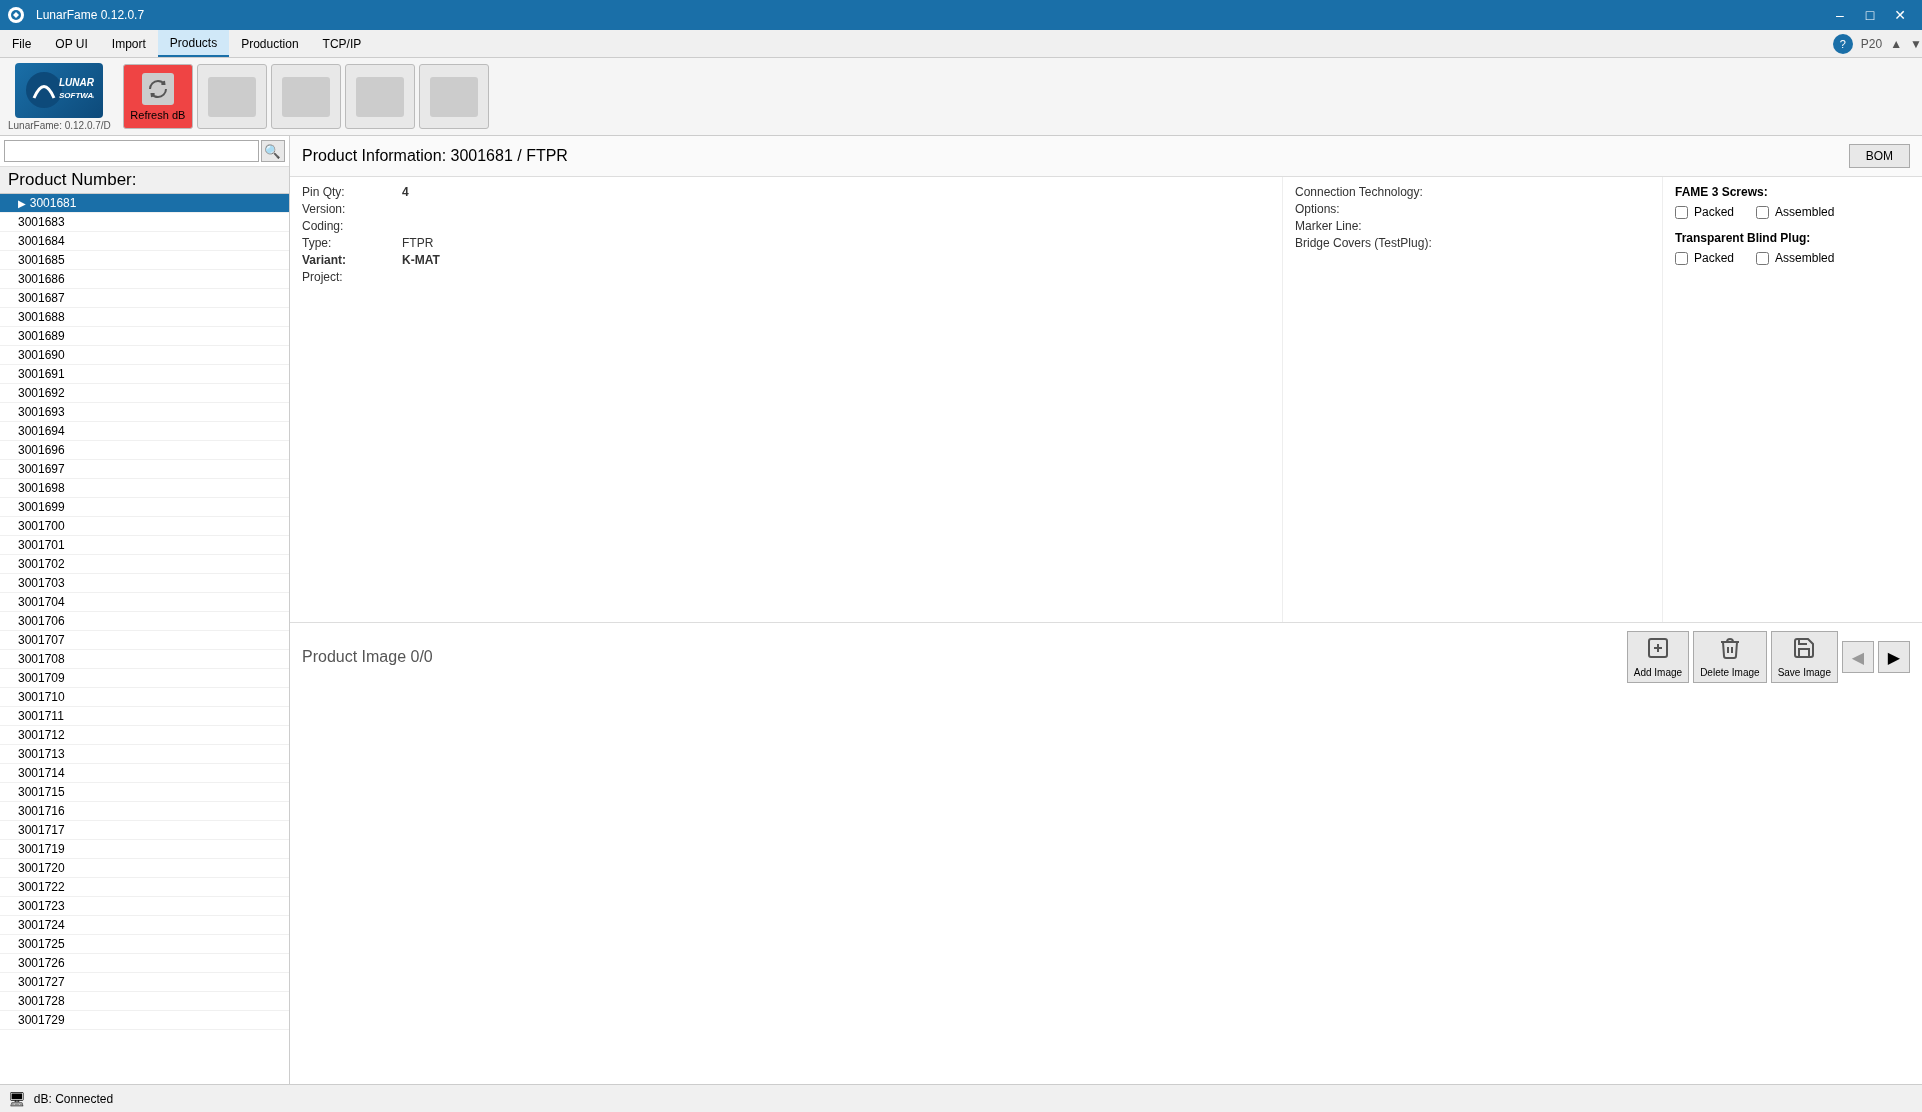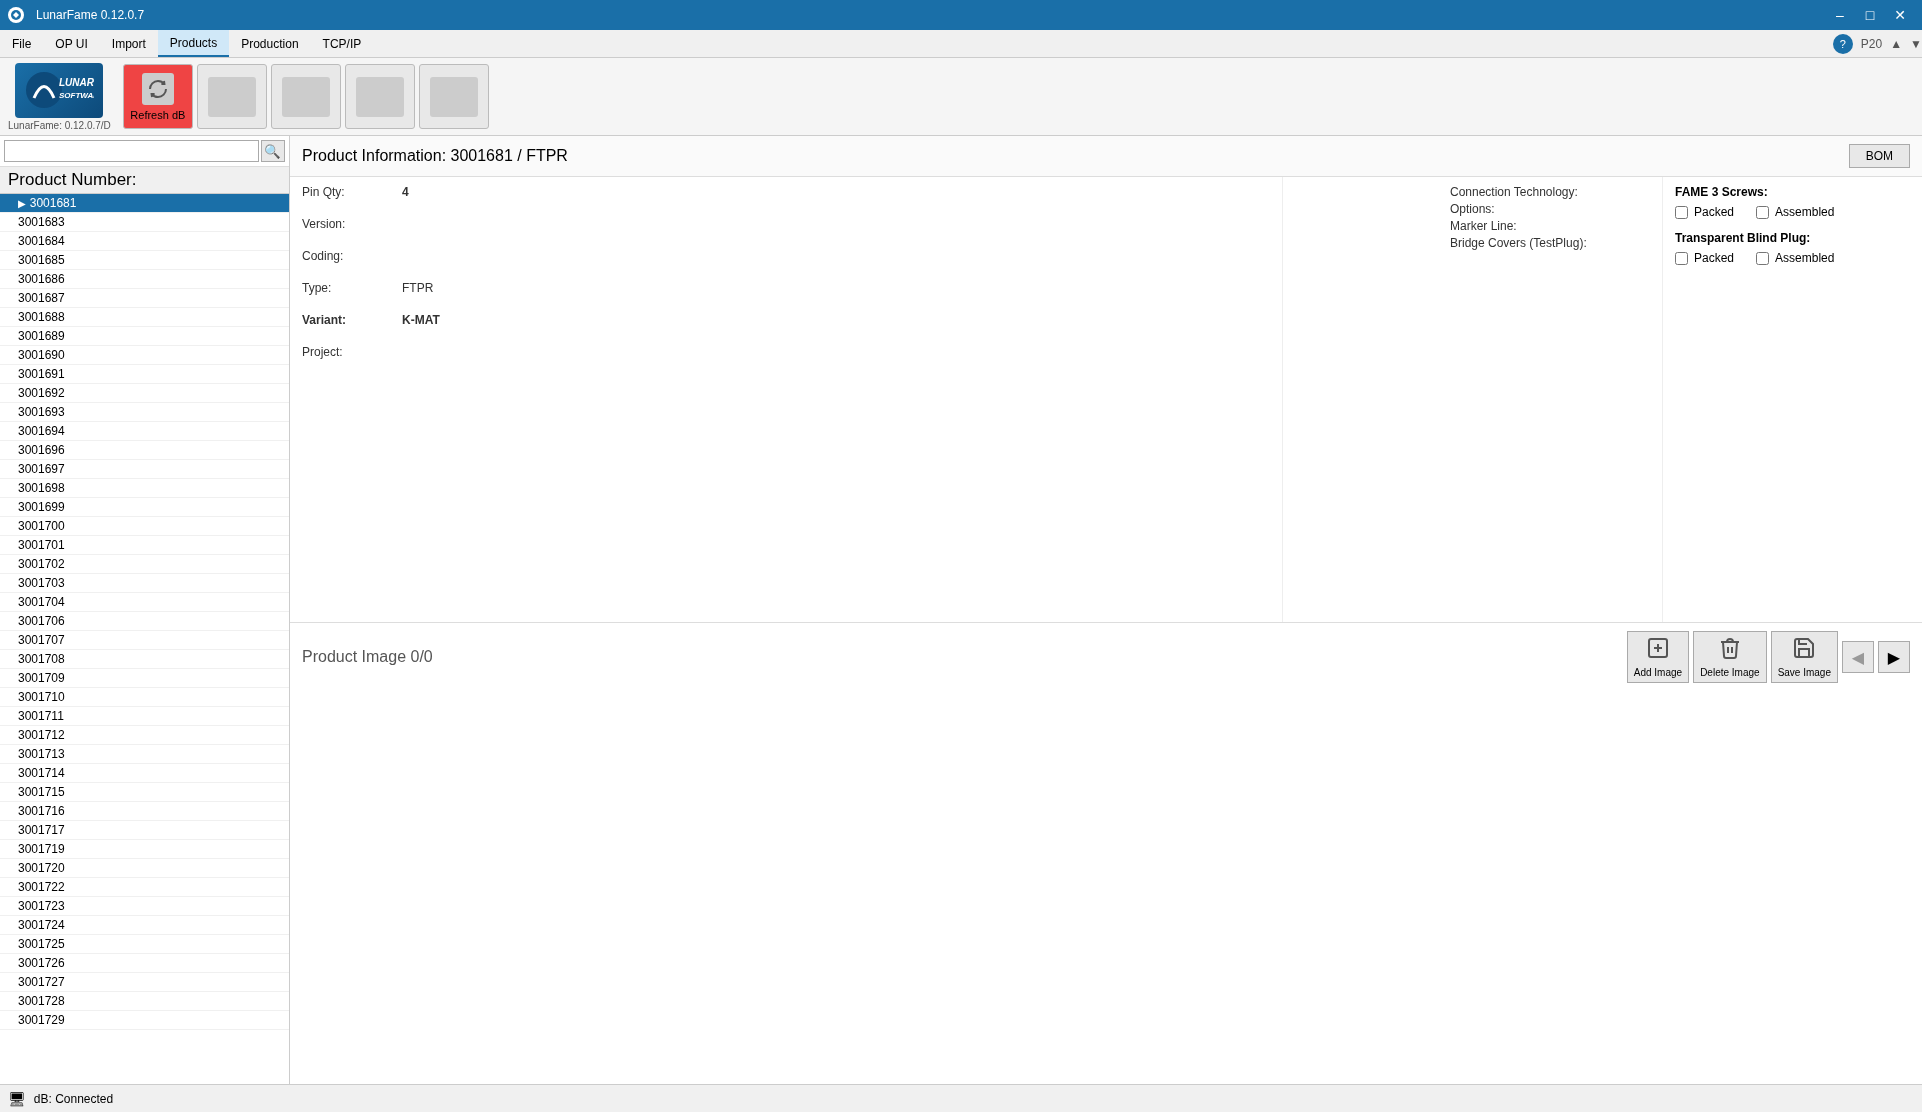--- a/index.html
+++ b/index.html
@@ -196,39 +196,38 @@
       display: flex;
       flex: 1;
       overflow: hidden;
     }
 
     #left-details {
       flex: 1;
       padding: 8px 12px;
       display: flex;
       flex-direction: column;
-      gap: 18px;
+      gap: 3px;
     }
     .detail-row {
       display: flex;
       align-items: baseline;
       font-size: 12px;
     }
     .detail-label { color: #333; min-width: 100px; }
     .detail-value { color: #333; }
     .detail-bold { font-weight: bold; }
 
     #right-details {
       width: 380px;
       padding: 8px 12px;
       display: flex;
       flex-direction: column;
       gap: 3px;
       border-left: 1px solid #eee;
-      align-items: flex-end;
     }
 
     #fame-section {
       width: 260px;
       padding: 8px 12px;
       border-left: 1px solid #eee;
       font-size: 12px;
     }
     .fame-title { font-weight: bold; margin-bottom: 6px; font-size: 12px; }
     .checkbox-row { display: flex; align-items: center; gap: 6px; margin-bottom: 4px; }

